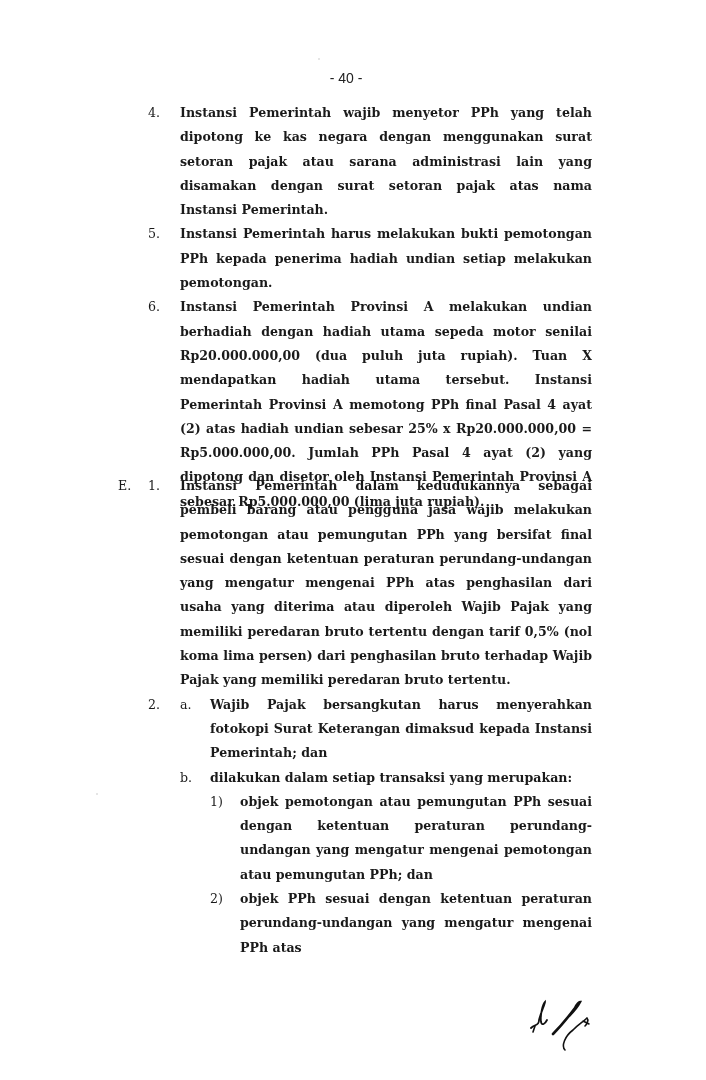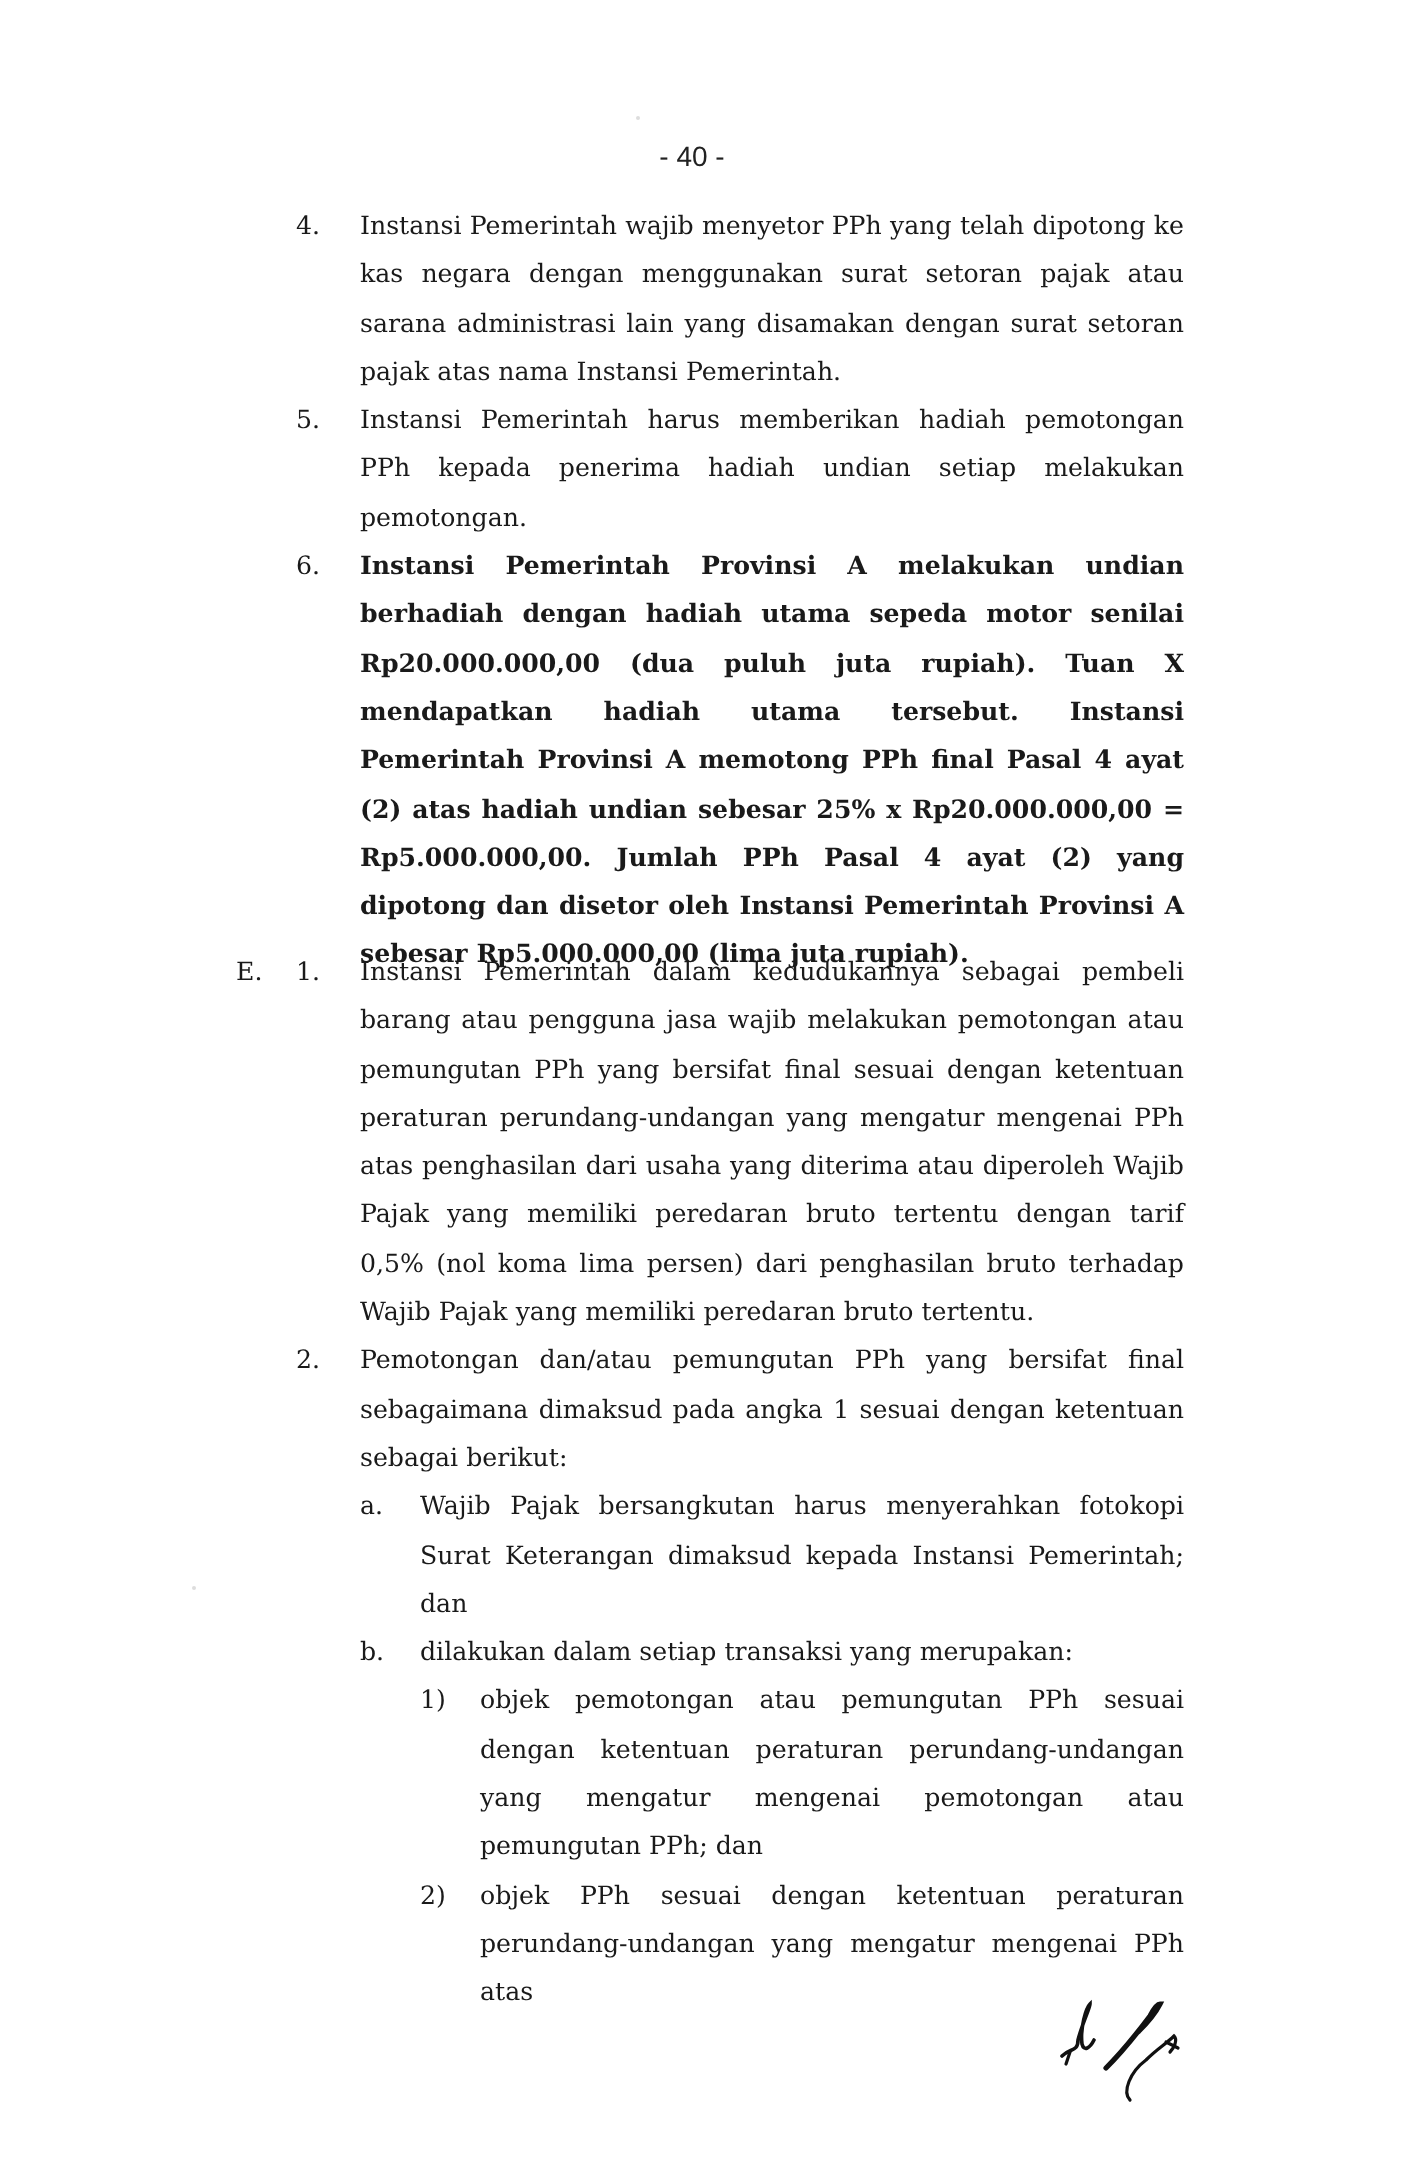--- a/index.html
+++ b/index.html
@@ -10,21 +10,21 @@
     font-family: "DejaVu Serif", "Liberation Serif", serif;
     font-size: 12.6px;
   }
   .page-number {
     position: absolute; top: 70px; left: 0; width: 692px; text-align: center;
     font-family: "Liberation Sans", "DejaVu Sans", sans-serif; font-size: 14px; color: #222;
   }
   .block { position: absolute; line-height: 24.3px; }
   .item { position: relative; }
   .marker { position: absolute; top: 0; }
-  .text { text-align: justify; text-align-last: left; }
+  .text { text-align: justify; text-align-last: left; font-weight: bold; }
   .para { text-align: justify; font-weight: bold; }
 
   
   .lvl1 .marker { left: -32px; }
   .lvl1 { margin-left: 0; }
 
   #block-top { left: 180px; top: 101px; width: 412px; }
   #block-E { left: 150px; top: 474px; width: 442px; }
   #block-E .sec-marker { position: absolute; left: -32px; top: 0; }
   #block-E-items { position: relative; margin-left: 30px; width: 412px; }
@@ -46,39 +46,38 @@
 
   <div class="page-number">- 40 -</div>
 
   <div class="block" id="block-top">
     <div class="item lvl1">
       <span class="marker">4.</span>
       <div class="text">Instansi Pemerintah wajib menyetor PPh yang telah dipotong ke kas negara dengan menggunakan surat setoran pajak atau sarana administrasi lain yang disamakan dengan surat setoran pajak atas nama Instansi Pemerintah.</div>
     </div>
     <div class="item lvl1">
       <span class="marker">5.</span>
-      <div class="text">Instansi Pemerintah harus memberikan hadiah pemotongan PPh kepada penerima hadiah undian setiap melakukan pemotongan.</div>
+      <div class="text">Instansi Pemerintah harus melakukan bukti pemotongan PPh kepada penerima hadiah undian setiap melakukan pemotongan.</div>
     </div>
     <div class="item lvl1">
       <span class="marker">6.</span>
       <div class="para">Instansi Pemerintah Provinsi A melakukan undian berhadiah dengan hadiah utama sepeda motor senilai Rp20.000.000,00 (dua puluh juta rupiah). Tuan X mendapatkan hadiah utama tersebut. Instansi Pemerintah Provinsi A memotong PPh final Pasal 4 ayat (2) atas hadiah undian sebesar 25% x Rp20.000.000,00 = Rp5.000.000,00. Jumlah PPh Pasal 4 ayat (2) yang dipotong dan disetor oleh Instansi Pemerintah Provinsi A sebesar Rp5.000.000,00 (lima juta rupiah).</div>
     </div>
   </div>
 
   <div class="block" id="block-E">
     <span class="sec-marker">E.</span>
 
     <div id="block-E-items">
       <div class="item lvl1">
         <span class="marker">1.</span>
         <div class="text">Instansi Pemerintah dalam kedudukannya sebagai pembeli barang atau pengguna jasa wajib melakukan pemotongan atau pemungutan PPh yang bersifat final sesuai dengan ketentuan peraturan perundang-undangan yang mengatur mengenai PPh atas penghasilan dari usaha yang diterima atau diperoleh Wajib Pajak yang memiliki peredaran bruto tertentu dengan tarif 0,5% (nol koma lima persen) dari penghasilan bruto terhadap Wajib Pajak yang memiliki peredaran bruto tertentu.</div>
       </div>
       <div class="item lvl1">
         <span class="marker">2.</span>
-        <div class="text">Pemotongan dan/atau pemungutan PPh yang bersifat final sebagaimana dimaksud pada angka 1 sesuai dengan ketentuan sebagai berikut:</div>
 
         <div class="sub-a">
           <span class="marker">a.</span>
           <div class="text">Wajib Pajak bersangkutan harus menyerahkan fotokopi Surat Keterangan dimaksud kepada Instansi Pemerintah; dan</div>
         </div>
         <div class="sub-a">
           <span class="marker">b.</span>
           <div class="text">dilakukan dalam setiap transaksi yang merupakan:</div>
 
           <div class="sub-1">

